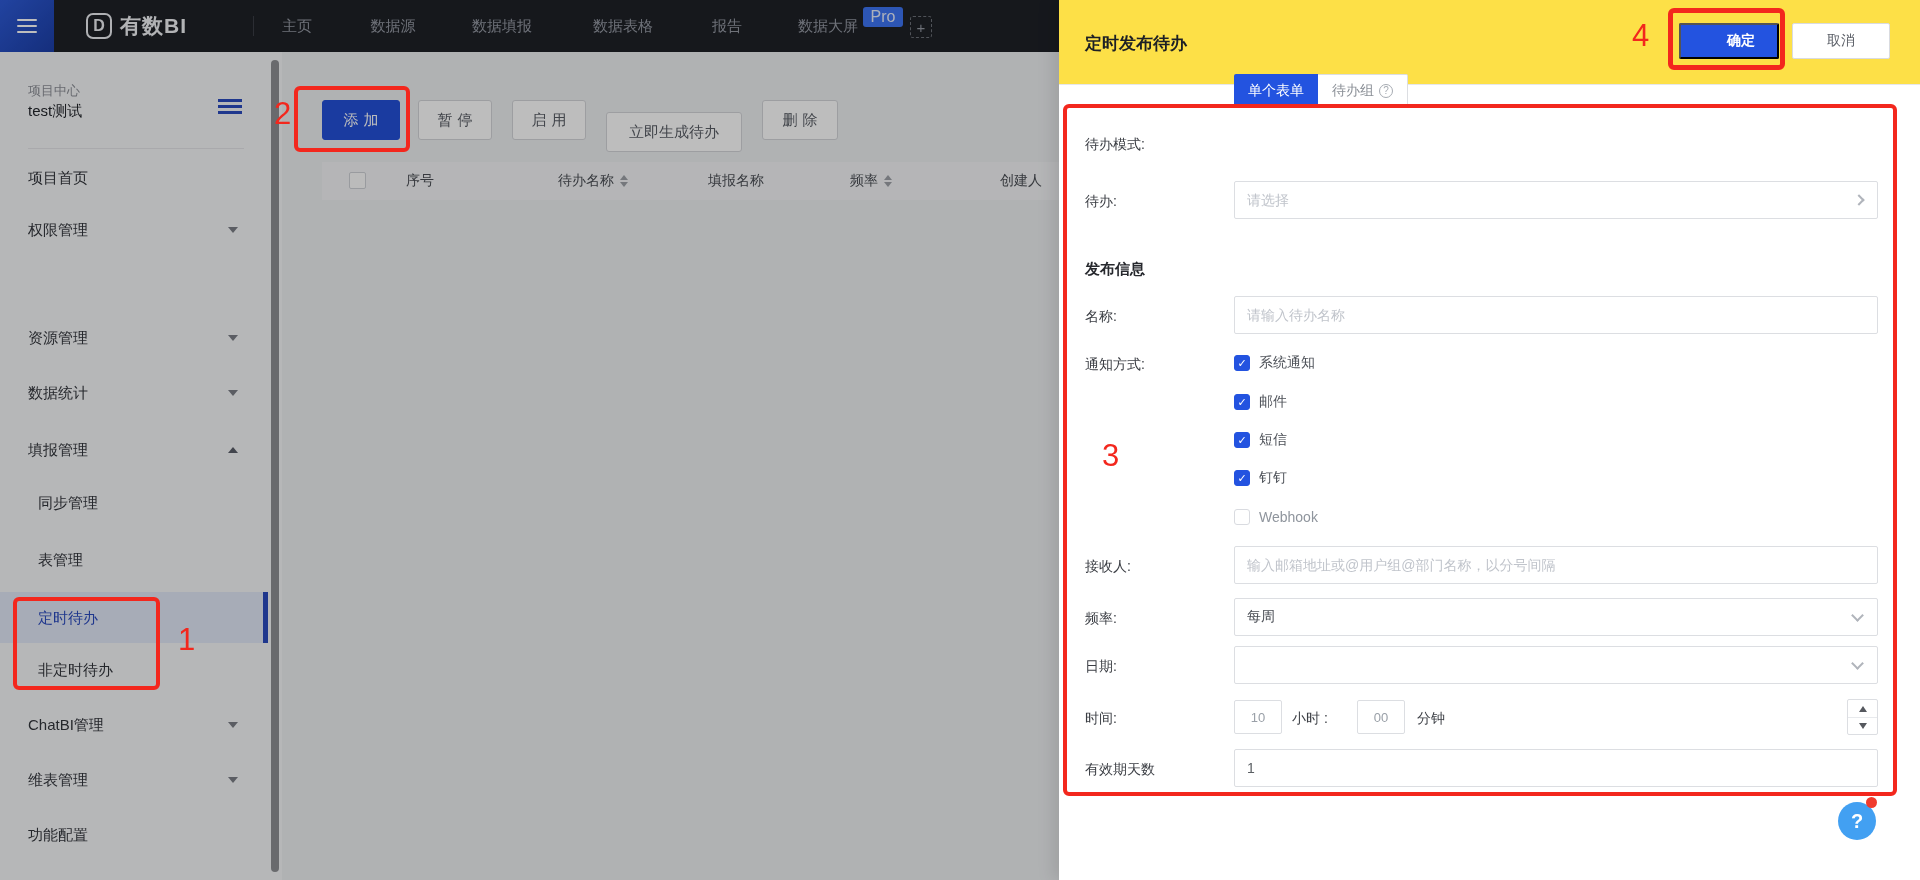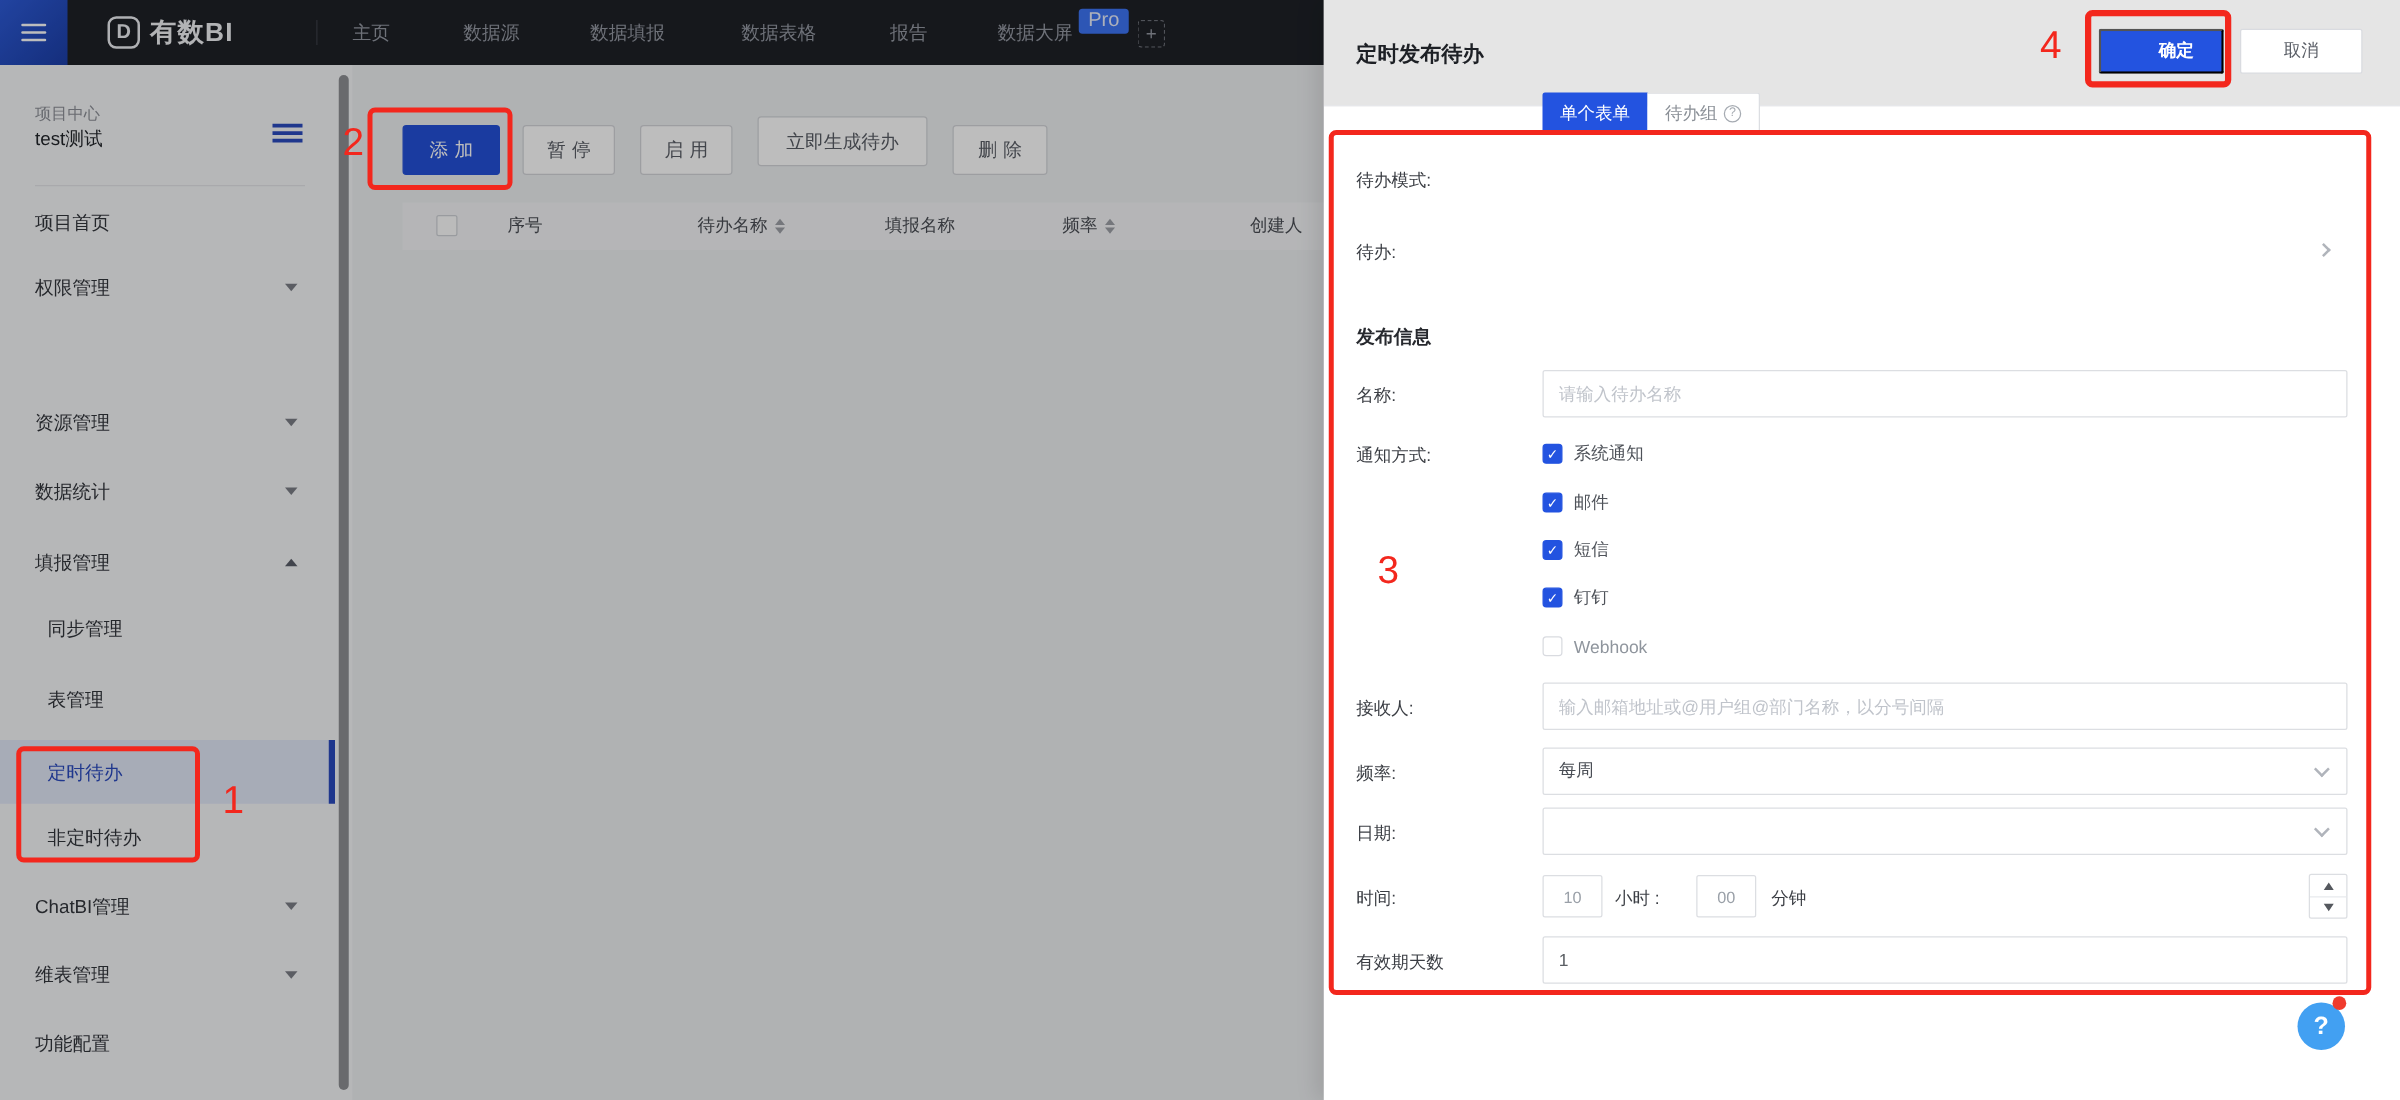--- a/index.html
+++ b/index.html
@@ -52,21 +52,21 @@
   .th-check { position:absolute; left:27px; top:10px; width:17px; height:17px; background:#fdfdfd; border:1px solid #cfd2d7; border-radius:2px; cursor:pointer; }
   .th { position:absolute; font-size:14px; color:#4b4e55; font-weight:normal; display:flex; align-items:center; gap:6px; white-space:nowrap; }
   .sorter { display:inline-flex; flex-direction:column; gap:2px; }
   .sorter i { width:0; height:0; border-left:4px solid transparent; border-right:4px solid transparent; }
   .sorter .up { border-bottom:5px solid #9ea1a8; }
   .sorter .dn { border-top:5px solid #9ea1a8; }
 
   
   .drawer { position:absolute; left:1059px; top:0; width:861px; height:880px; background:#fff; z-index:40;
     box-shadow:-6px 0 16px rgba(0,0,0,0.10); }
-  .drawer-head { position:absolute; left:0; top:0; width:861px; height:85px; background:#e5e5e5; border-bottom:1px solid #e6e7ea; }
+  .drawer-head { position:absolute; left:0; top:0; width:861px; height:85px; background:#fde047; border-bottom:1px solid #e6e7ea; }
   .drawer-title { position:absolute; left:26px; top:32px; font-size:17px; font-weight:bold; color:#1d2025; }
   .dbtn { position:absolute; top:23px; height:36px; border-radius:2px; font-size:14px; display:flex; align-items:center; justify-content:center; cursor:pointer; }
   .dbtn.ok { left:620px; width:100px; background:#2353e0; color:#fff; font-weight:bold;padding-left:24px; }
   .dbtn.cancel { left:733px; width:98px; background:#fff; border:1px solid #d9dbe0; color:#5a5e66; }
 
   .f-label { position:absolute; left:26px; font-size:14px; color:#3b3e44; }
   .f-section { position:absolute; left:26px; font-size:15px; color:#27292e; font-weight:bold; }
   .f-input { position:absolute; left:175px; width:644px; height:38px; border:1px solid #dcdee2; border-radius:2px;
     font-size:14px; color:#5a5e63; padding:0 34px 0 12px; background:#fff; outline:none; }
   .f-input::placeholder { color:#c0c4cb; }
@@ -186,21 +186,21 @@
         <span>功能配置</span>
       </div>
 
     <div class="side-scrollbar"></div>
   </div>
 
   <div class="main">
     <button class="btn btn-primary spaced" style="left:40px;top:48px;width:78px">添加</button>
     <button class="btn spaced" style="left:136px;top:48px;width:74px">暂停</button>
     <button class="btn spaced" style="left:230px;top:48px;width:74px">启用</button>
-    <button class="btn" style="left:324px;top:41px;width:136px">立即生成待办</button>
+    <button class="btn" style="left:324px;top:60px;width:136px">立即生成待办</button>
     <button class="btn spaced" style="left:480px;top:48px;width:76px">删除</button>
 
     <div class="table-head">
       <div class="th-check"></div>
       <div class="th" style="left:84px">
           <span>序号</span>
         </div>
       <div class="th" style="left:236px">
           <span>待办名称</span>
           <span class="sorter">
@@ -234,20 +234,21 @@
     <div class="f-label" style="top:136px">待办模式:</div>
     <div class="toggle">
       <div class="tg active">单个表单</div>
       <div class="tg plain">
         <span>待办组</span>
         <span class="qmark">?</span>
       </div>
     </div>
 
     <div class="f-label" style="top:193px">待办:</div>
+    <input class="f-input" style="top: 181px;" readonly="" placeholder="请选择">
     <i class="chev-right" style="top:196px"></i>
 
     <div class="f-section" style="top:260px">发布信息</div>
 
     <div class="f-label" style="top:308px">名称:</div>
     <input class="f-input" style="top: 296px;" placeholder="请输入待办名称">
 
     <div class="f-label" style="top:356px">通知方式:</div>
     <div class="cb-row" style="top:353px">
       <span class="cb on">✓</span>

